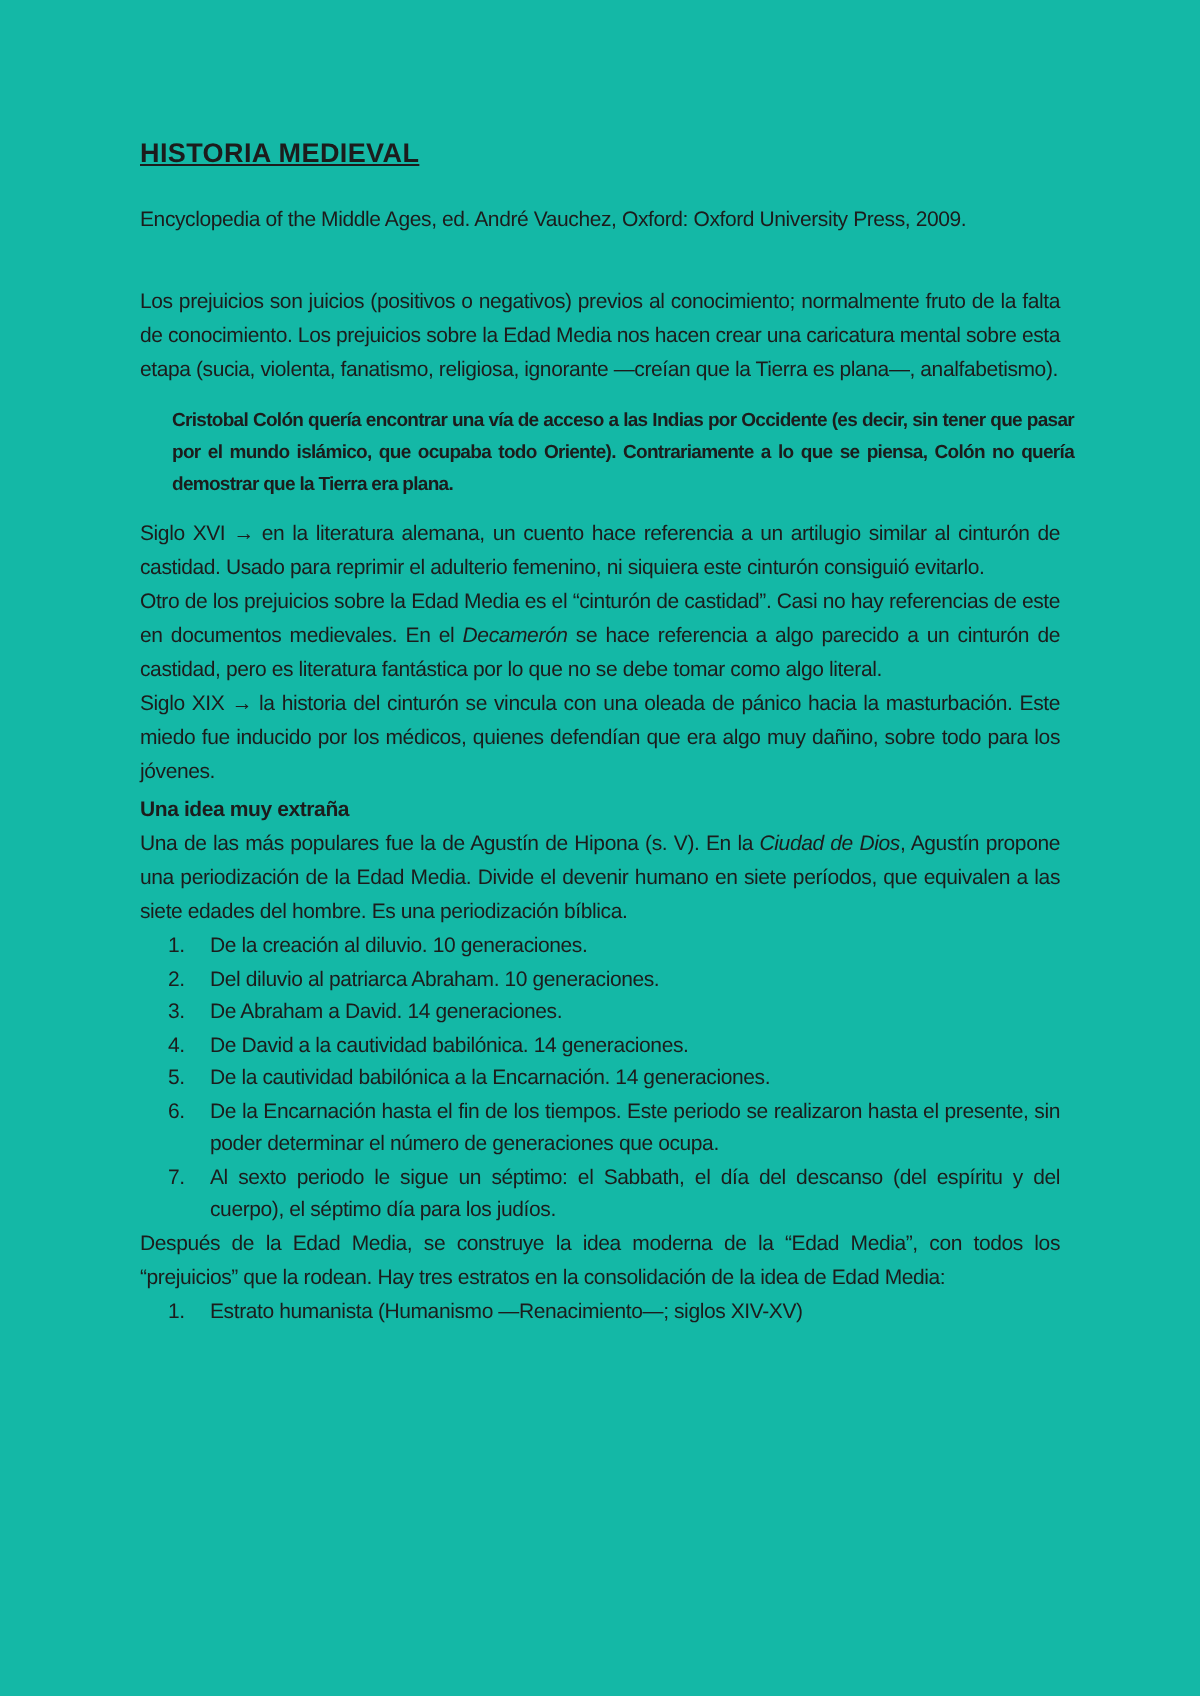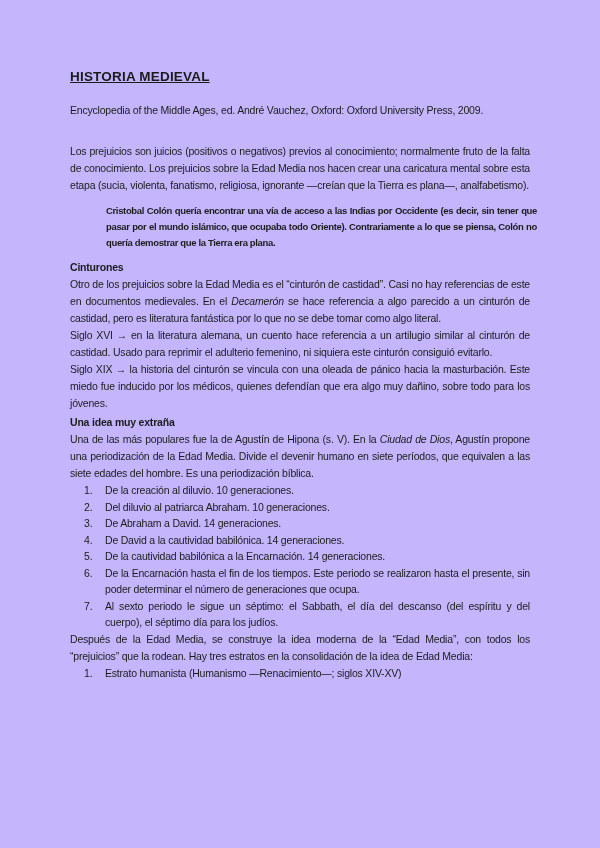--- a/index.html
+++ b/index.html
@@ -11,21 +11,21 @@
     width: 600px;
     height: 848px;
     overflow: hidden;
     font-family: "Liberation Sans", sans-serif;
     color: #1c1c1c;
   }
   .page {
     box-sizing: border-box;
     width: 600px;
     height: 848px;
-    background: #c4b5fd;
+    background: #14b8a6;
     padding: 68px 70px 40px 70px;
   }
   .doc-title {
     font-size: 13.5px;
     font-weight: bold;
     text-decoration: underline;
     letter-spacing: 0.2px;
     line-height: 17px;
     margin: 0 0 17px 0;
   }
@@ -48,21 +48,21 @@
     line-height: 17px;
     text-align: justify;
     margin: 0;
   }
   .quote-block {
     font-size: 9.5px;
     letter-spacing: -0.35px;
     font-weight: bold;
     line-height: 16px;
     text-align: justify;
-    margin: 9px -7px 8px 36px;
+    margin: 9px -7px 8px 16px;
   }
   .book-title { font-style: italic; }
   ol.num-list {
     list-style: none;
     margin: 0;
     padding: 0 0 0 14px;
     font-size: 10.5px;
     letter-spacing: -0.2px;
     line-height: 16.5px;
   }
@@ -86,23 +86,22 @@
 <div class="page">
 
   <h1 class="doc-title">HISTORIA MEDIEVAL</h1>
 
   <p class="reference">Encyclopedia of the Middle Ages, ed. André Vauchez, Oxford: Oxford University Press, 2009.</p>
 
   <p class="body-par">Los prejuicios son juicios (positivos o negativos) previos al conocimiento; normalmente fruto de la falta de conocimiento. Los prejuicios sobre la Edad Media nos hacen crear una caricatura mental sobre esta etapa (sucia, violenta, fanatismo, religiosa, ignorante —creían que la Tierra es plana—, analfabetismo).</p>
 
   <div class="quote-block">Cristobal Colón quería encontrar una vía de acceso a las Indias por Occidente (es decir, sin tener que pasar por el mundo islámico, que ocupaba todo Oriente). Contrariamente a lo que se piensa, Colón no quería demostrar que la Tierra era plana.</div>
 
-  <h2 class="section-heading">Cinturones</h2>
+  <p class="body-par">Siglo XVI → en la literatura alemana, un cuento hace referencia a un artilugio similar al cinturón de castidad. Usado para reprimir el adulterio femenino, ni siquiera este cinturón consiguió evitarlo.</p>
   <p class="body-par"><span>Otro de los prejuicios sobre la Edad Media es el “cinturón de castidad”. Casi no hay referencias de este en documentos medievales. En el </span><span class="book-title">Decamerón</span><span> se hace referencia a algo parecido a un cinturón de castidad, pero es literatura fantástica por lo que no se debe tomar como algo literal.</span></p>
-  <p class="body-par">Siglo XVI → en la literatura alemana, un cuento hace referencia a un artilugio similar al cinturón de castidad. Usado para reprimir el adulterio femenino, ni siquiera este cinturón consiguió evitarlo.</p>
   <p class="body-par">Siglo XIX → la historia del cinturón se vincula con una oleada de pánico hacia la masturbación. Este miedo fue inducido por los médicos, quienes defendían que era algo muy dañino, sobre todo para los jóvenes.</p>
 
   <h2 class="section-heading" style="margin-top:2px">Una idea muy extraña</h2>
   <p class="body-par"><span>Una de las más populares fue la de Agustín de Hipona (s. V). En la </span><span class="book-title">Ciudad de Dios</span><span>, Agustín propone una periodización de la Edad Media. Divide el devenir humano en siete períodos, que equivalen a las siete edades del hombre. Es una periodización bíblica.</span></p>
 
   <ol class="num-list">
     <li>
         <span class="num">1.</span>
         <span class="txt">De la creación al diluvio. 10 generaciones.</span>
       </li>

